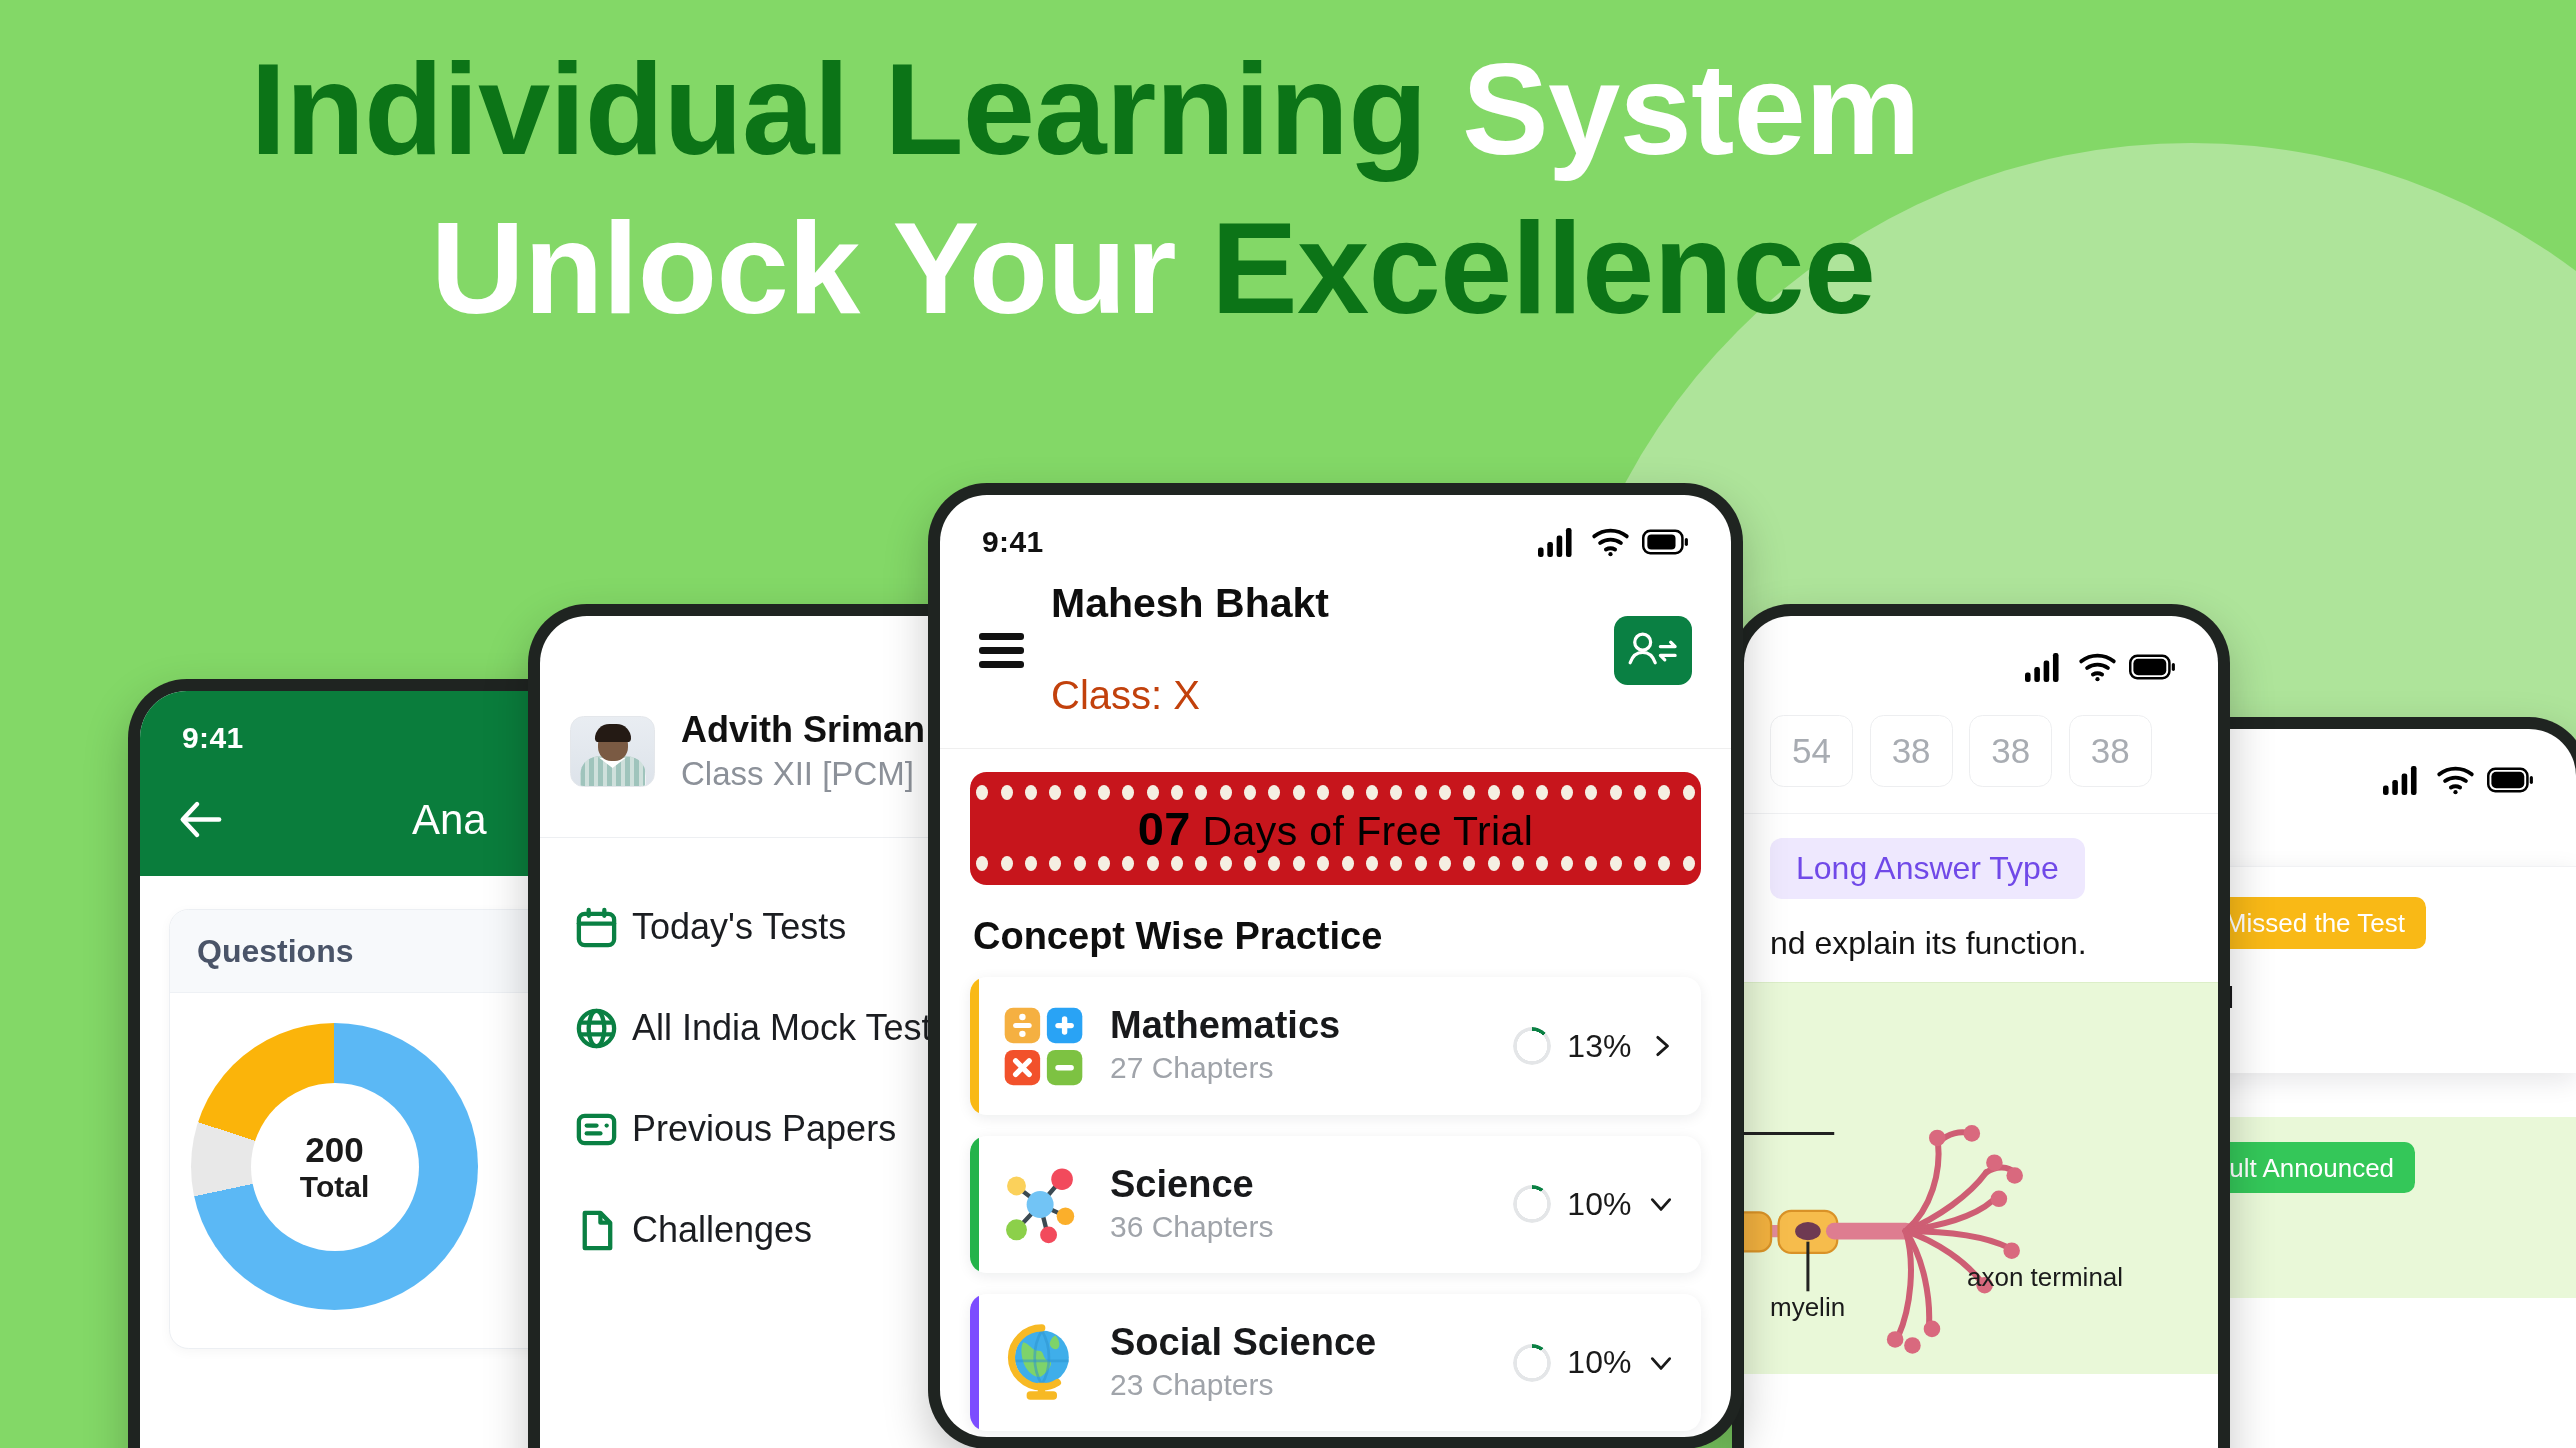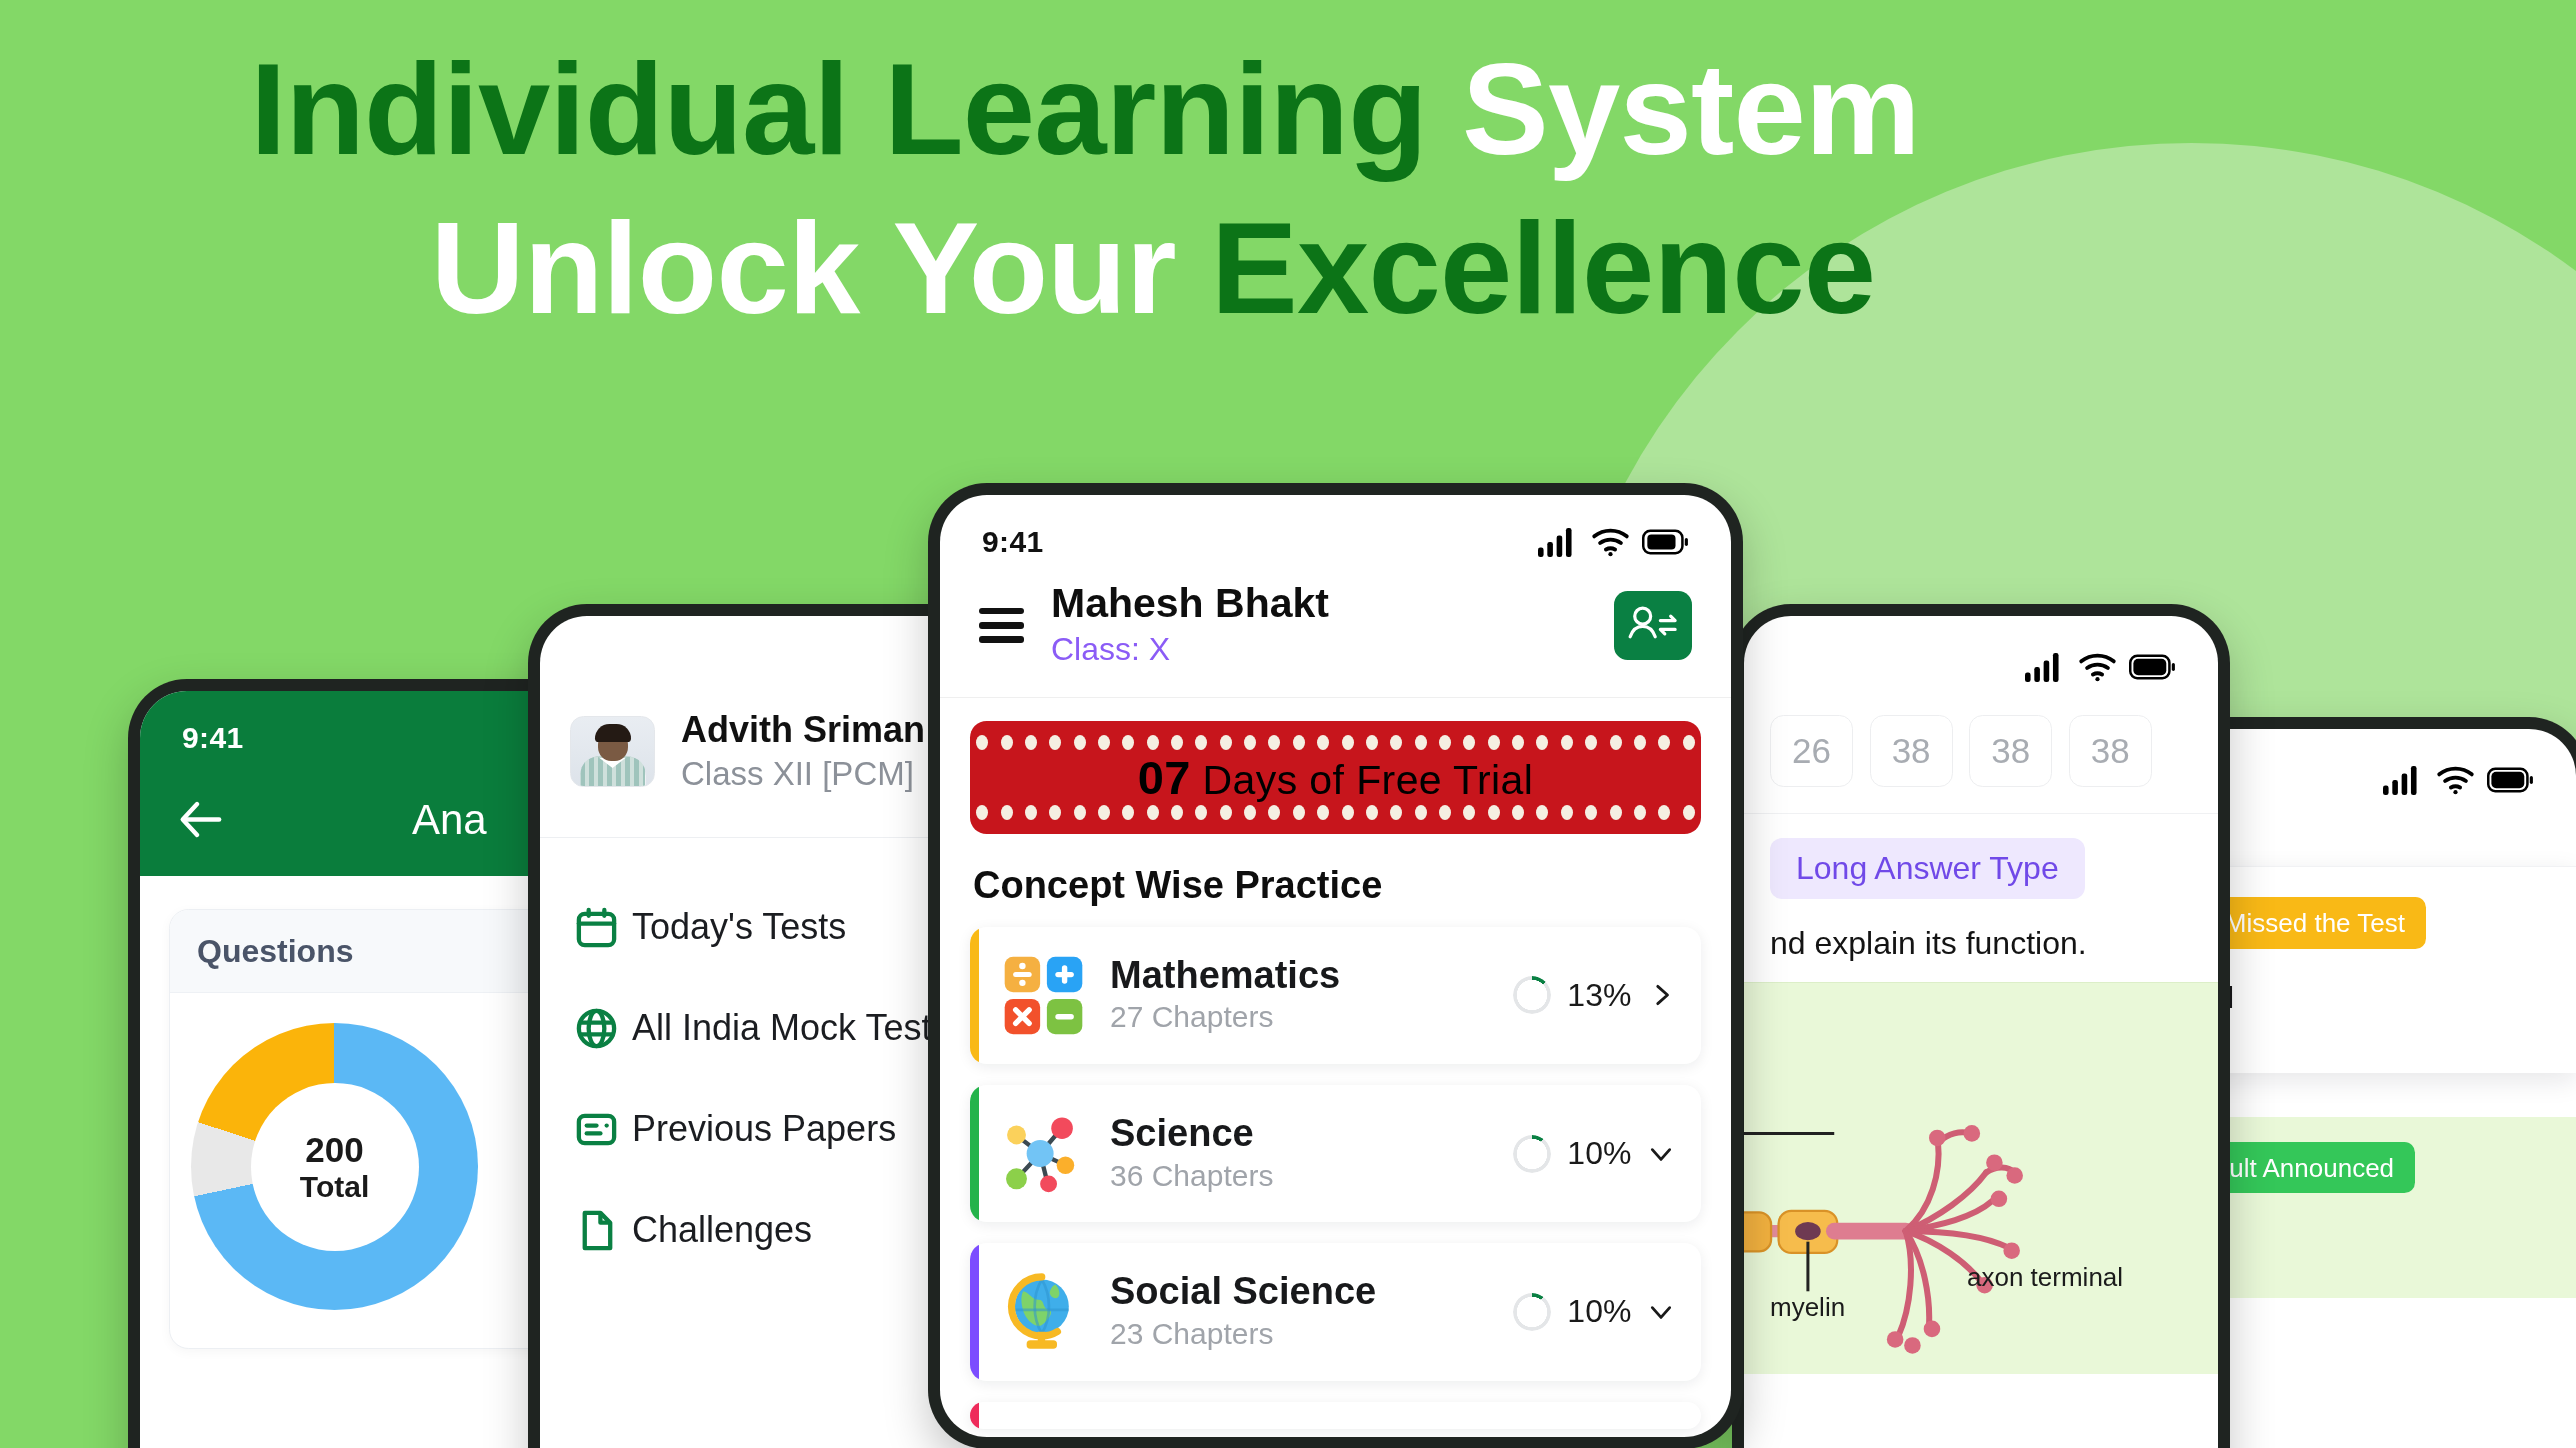--- a/index.html
+++ b/index.html
@@ -144,21 +144,21 @@
   }
   .p3-header{
     display:flex; align-items:center; padding:12px 39px 26px 39px; gap:27px;
     border-bottom:0.8px solid #EFEFEF;
   }
   .burger{ width:45px; height:35px; display:flex; flex-direction:column;
     justify-content:space-between; flex:0 0 auto; }
   .burger i{ display:block; height:6.8px; background:#111; border-radius:3px; }
   .p3-who{ flex:1; }
   .p3-name{ font-size:41px; font-weight:bold; color:#0E0E0E; line-height:1.2; }
-  .p3-class{ font-size:32px; color:#8b5cf6; line-height:1.35; }
+  .p3-class{ font-size:40px; color:#c2410c; line-height:1.35;margin-top:40px; }
   .p3-switch{
     width:78px; height:69px; border-radius:13.6px; background:#0A8043;
     display:flex; align-items:center; justify-content:center; flex:0 0 auto;
   }
   .p3-body{ padding:22.6px 30px 0 30px; }
   .trial{
     position:relative; background:#C7151C; border-radius:16.6px;
     height:113px; display:flex; align-items:center; justify-content:center;
     overflow:hidden;
   }
@@ -391,21 +391,21 @@
         </svg>
         <svg class="ic-bat" width="47" height="26" viewBox="0 0 30 16" fill="none">
           <rect x="0.8" y="0.8" width="25" height="14.4" rx="4.5" stroke="#000" stroke-width="1.6"></rect>
           <rect x="2.8" y="2.8" width="21" height="10.4" rx="3" fill="#000"></rect>
           <rect x="27.3" y="5.5" width="2" height="5" rx="1" fill="#000"></rect>
         </svg>
       </div>
     </div>
 
     <div class="p4-nums">
-      <div class="p4-num">26</div>
+      <div class="p4-num">54</div>
       <div class="p4-num">38</div>
       <div class="p4-num">38</div>
       <div class="p4-num">38</div>
     </div>
 
     <div class="p4-card">
       <div class="p4-chip">Long Answer Type</div>
       <div class="p4-q">nd explain its function.</div>
 
       <div class="p4-img">

